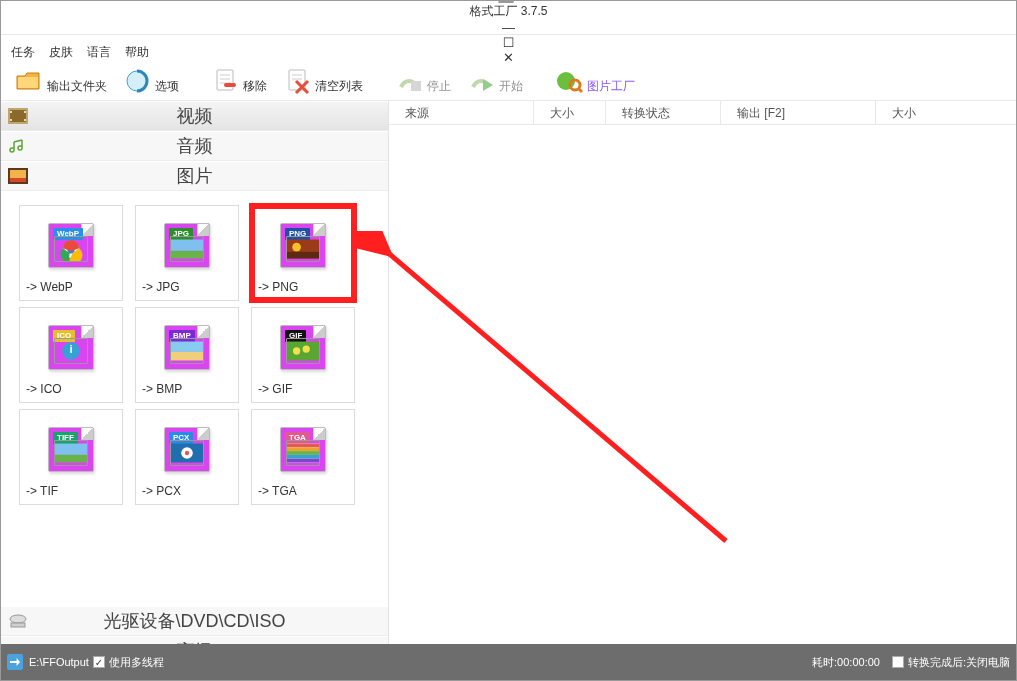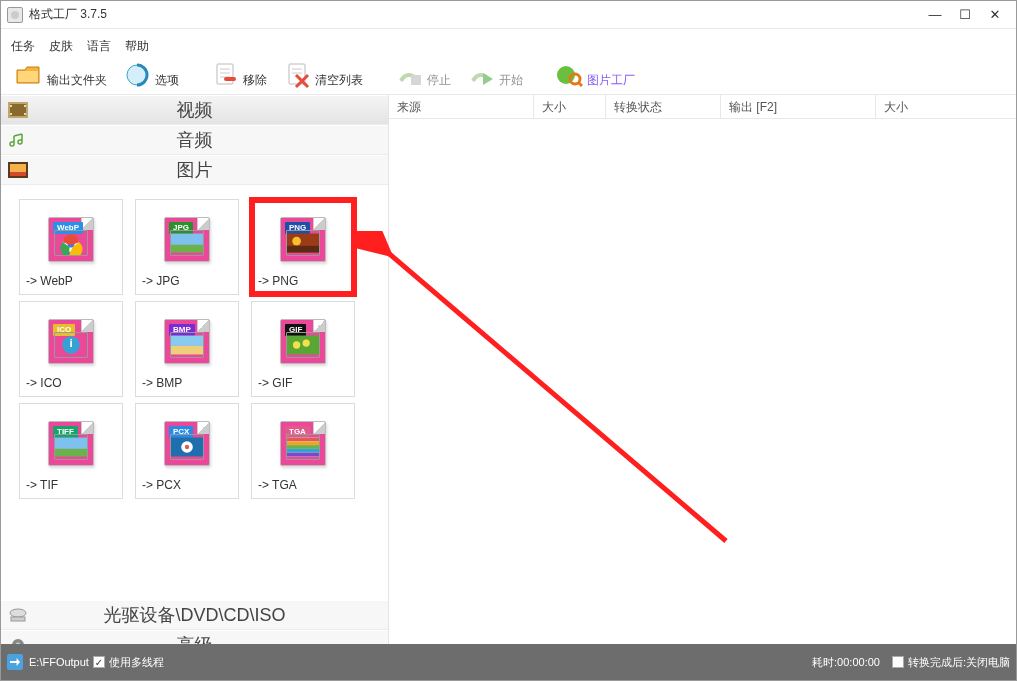--- a/index.html
+++ b/index.html
@@ -1,19 +1,19 @@
 <!DOCTYPE html>
 <html><head>
 <meta charset="utf-8">
 <style>
   * { box-sizing: border-box; margin: 0; padding: 0; font-family: "Microsoft YaHei", Arial, sans-serif; }
   body { width: 1017px; height: 681px; background: #fff; border: 1px solid #999; position: relative; overflow: hidden; font-size: 12px; color: #333; }
 
   
-  .titlebar { height: 28px; display: flex; align-items: center; padding: 0 6px; border-bottom: 1px solid #e8e8e8; }
+  .titlebar { height: 34px; display: flex; align-items: center; padding: 0 6px; border-bottom: 1px solid #e8e8e8; flex-direction: column; }
   .titlebar .logo { width: 16px; height: 16px; border: 1px solid #999; border-radius: 2px; background: #e8e8e8; margin-right: 6px; position: relative; }
   .titlebar .logo::after { content: ""; position: absolute; inset: 3px; border-radius: 50%; background: #ccc; }
   .titlebar .title { flex: 1; font-size: 12px; }
   .win-btn { width: 30px; height: 20px; display: flex; align-items: center; justify-content: center; font-size: 13px; color: #333; cursor: default; }
 
   
   .menubar { height: 26px; display: flex; align-items: flex-end; padding: 0 10px; gap: 14px; }
   .menubar span { font-size: 12px; }
 
   
@@ -34,28 +34,28 @@
   .catbar .catlabel { flex: 1; text-align: center; padding-right: 36px; font-size: 18px; color: #444; }
   .caticon svg { width: 20px; height: 18px; }
 
   
   .grid { flex: 1; overflow: auto; padding: 14px 18px; display: grid; grid-template-columns: repeat(3, 104px); grid-auto-rows: 96px; gap: 6px 12px; align-content: start; }
   .tile { border: 1px solid #dcdcdc; display: flex; flex-direction: column; padding: 6px; position: relative; }
   .tile .iconarea { flex: 1; display: flex; align-items: center; justify-content: center; }
   .tile .tlabel { font-size: 12px; color: #333; margin-top: 2px; }
   .tile.highlight { outline: 6px solid #ff1f1f; outline-offset: -4px; }
 
-  .fileicon { width: 46px; height: 45px; background: #ec4899; border: 1px solid #bbb; border-radius: 2px; position: relative; box-shadow: 1px 2px 3px rgba(0,0,0,.15); overflow: hidden; }
+  .fileicon { width: 46px; height: 45px; background: #d946ef; border: 1px solid #bbb; border-radius: 2px; position: relative; box-shadow: 1px 2px 3px rgba(0,0,0,.15); overflow: hidden; }
   .fileicon .fold { position: absolute; top: 0; right: 0; width: 12px; height: 12px; background: linear-gradient(135deg,#fff 50%, #ccc 50%); border-left: 1px solid #ccc; border-bottom: 1px solid #ccc; }
   .fileicon .badge { position: absolute; top: 4px; left: 4px; height: 12px; padding: 0 4px; color: #fff; font-size: 8px; font-weight: bold; line-height: 12px; border-radius: 1px; }
   .fileicon .thumb { position: absolute; left: 5px; right: 5px; bottom: 5px; height: 26px; border: 1px solid #999; border-radius: 1px; }
 
   
   .listhead { height: 24px; display: flex; border-bottom: 1px solid #e8e8e8; background: #fff; }
-  .listhead .col { border-right: 1px solid #e8e8e8; padding: 4px 8px; font-size: 12px; color: #555; }
+  .listhead .col { border-right: 1px solid #e8e8e8; padding: 4px 16px; font-size: 12px; color: #555; }
 
   
   .statusbar { position: absolute; left: 0; right: 0; bottom: 0; height: 36px; background: #6d6d6d; color: #fff; display: flex; align-items: center; padding: 0 6px; font-size: 11px; }
   .statusbar .s-icon { width: 16px; height: 16px; background: #4aa3df; border-radius: 2px; margin-right: 6px; position: relative; }
   .statusbar .s-icon::after { content: ""; position: absolute; inset: 3px; background: #fff; clip-path: polygon(0% 40%, 66% 40%, 66% 10%, 100% 50%, 66% 90%, 66% 60%, 0% 60%); }
   .statusbar .chk { width: 12px; height: 12px; background: #fff; border: 1px solid #aaa; margin: 0 4px; display: inline-flex; align-items: center; justify-content: center; color: #333; font-size: 10px; }
   .statusbar .spacer { flex: 1; }
 
   
   .arrow-svg { position: absolute; pointer-events: none; }

